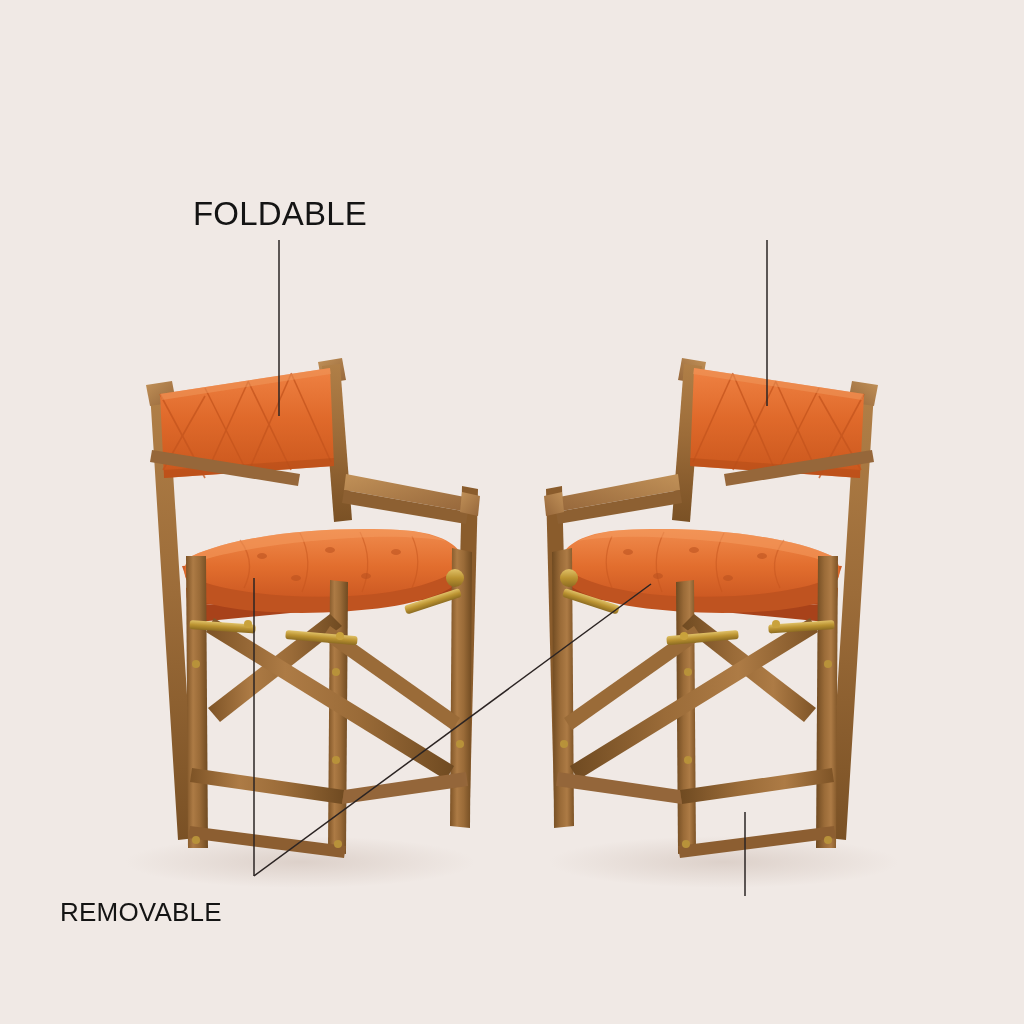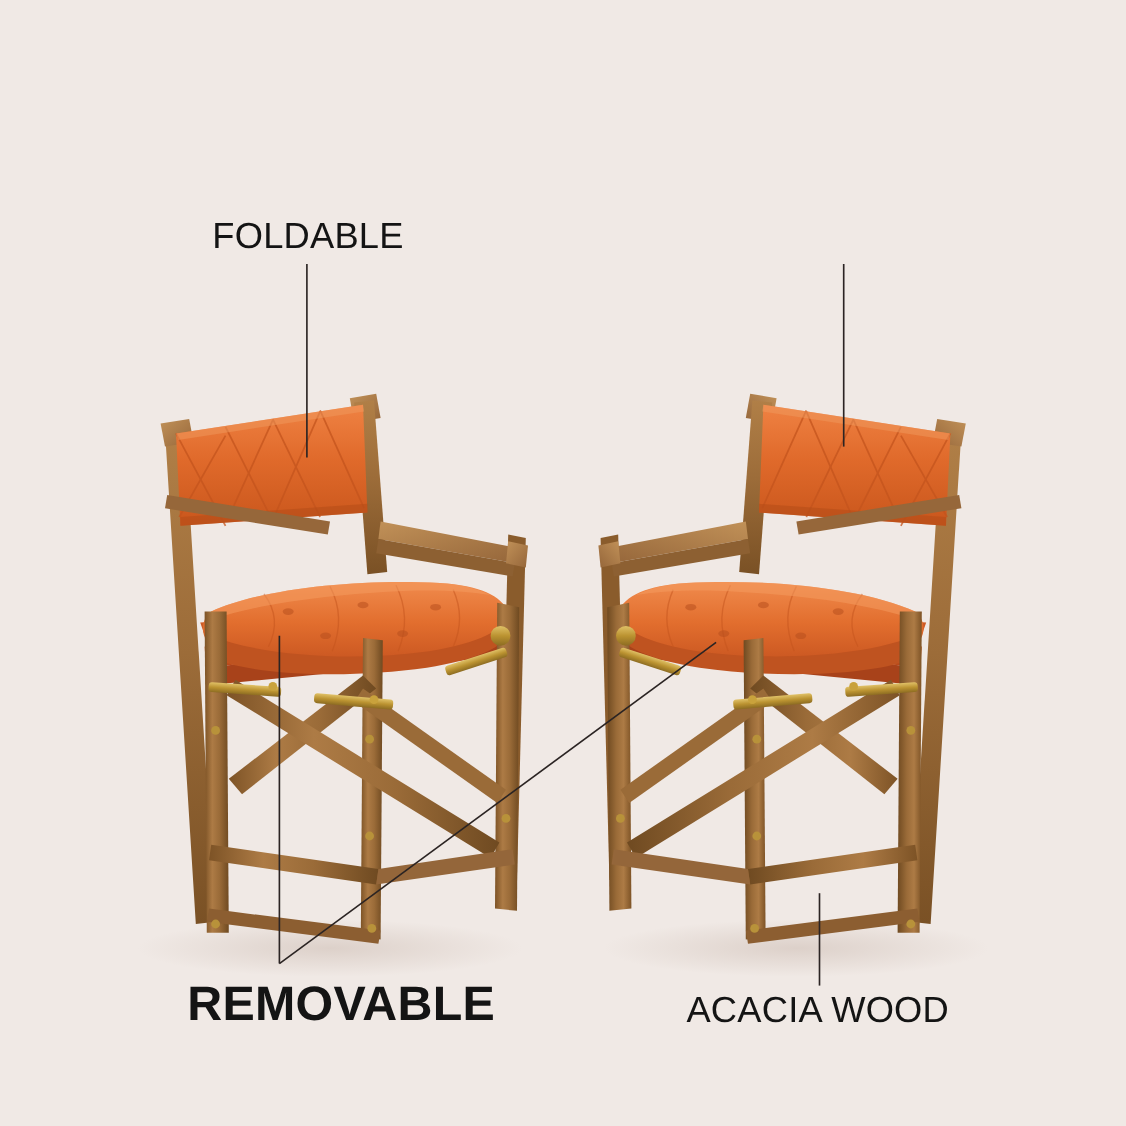--- a/index.html
+++ b/index.html
@@ -5,21 +5,21 @@
 <style>
   html,body{margin:0;padding:0;}
   body{
     width:1024px;height:1024px;overflow:hidden;
     font-family:"Liberation Sans","DejaVu Sans",sans-serif;
   }
   #stage{position:relative;width:1024px;height:1024px;background:#f0e9e5;overflow:hidden;}
   #art{position:absolute;inset:0;width:1024px;height:1024px;}
   .lbl{position:absolute;color:#141414;font-weight:400;letter-spacing:.2px;white-space:nowrap;}
   .lbl-1l{font-size:33px;line-height:36px;}
-  .lbl-2l{font-size:44px;line-height:37px;white-space:normal;text-align:right;font-weight:bold;}
+  .lbl-2l{font-size:26px;line-height:37px;white-space:normal;text-align:left;}
   #lab-foldable{left:193px;top:196px;}
   #lab-polyester{left:584px;top:196px;}
   #lab-acacia{left:624px;top:900px;}
   #lab-removable{left:60px;top:894px;width:390px;}
 </style>
 </head>
 <body>
 
 <div id="stage">
 
@@ -243,15 +243,14 @@
     </g>
   </svg>
 
   <div class="lbl lbl-1l" id="lab-foldable">FOLDABLE</div>
 
 
   <div class="lbl lbl-2l" id="lab-removable">
     <div>REMOVABLE</div>
   </div>
 
-  <div class="lbl lbl-1l" id="lab-acacia">ACACIA WOOD</div>
 
 </div>
 
 </body></html>

